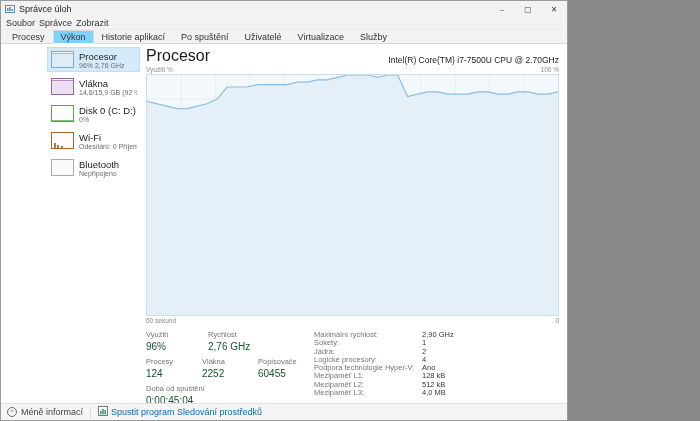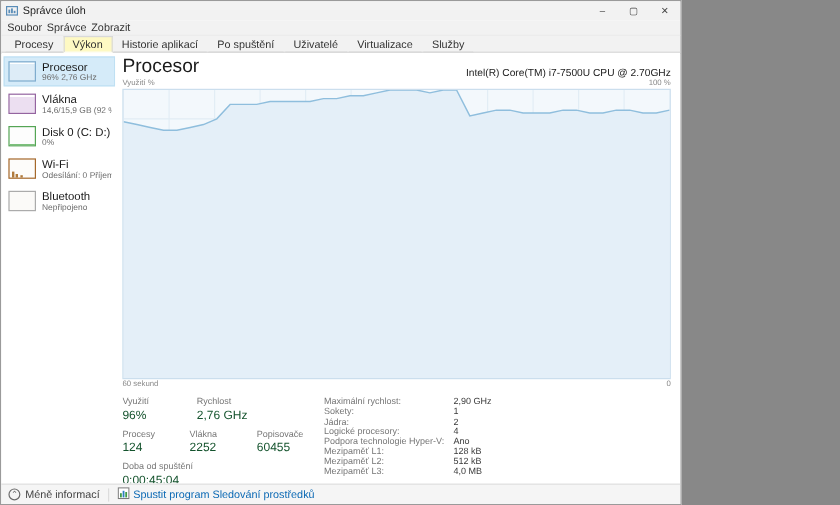--- a/index.html
+++ b/index.html
@@ -31,24 +31,24 @@
   .tabbar {
     height: 14px; background: #f2f2f2; display: flex; align-items: flex-end;
     padding-left: 3px; font-size: 9px; color: #333;
     border-bottom: 1px solid #d9d9d9;
   }
   .tab {
     padding: 1px 7px 1px 7px; margin-bottom: -1px; border: 1px solid transparent;
     border-bottom: 1px solid #d9d9d9; white-space: nowrap;
   }
   .tab.selected {
-    background: #fef9c3; border-color: #d9d9d9; border-bottom-color: #fff;
-  }
-  
-  .app-body { position: absolute; top: 44px; left: 0; right: 0; bottom: 17px; background: #fff; display: flex; }
+    background: #7dd3fc; border-color: #d9d9d9; border-bottom-color: #fff;
+  }
+  
+  .app-body { position: absolute; top: 44px; left: 0; right: 0; bottom: 17px; background: #fff; display: flex; padding-left: 44px; }
   
   .sidebar { width: 95px; padding: 2px 0 0 2px; flex: none; overflow: hidden; }
   .side-item {
     display: flex; align-items: flex-start; padding: 3px 2px 3px 3px; margin-bottom: 2px;
     border: 1px solid transparent; cursor: default; height: 25px;
   }
   .side-item.selected { background: #d5ebf9; border-color: #bfe0f3; }
   .thumb { width: 23px; height: 17px; background: #fff; border: 1px solid #999; margin-right: 5px; flex: none; position: relative; }
   .thumb.cpu  { border-color: #7facce; background: linear-gradient(to bottom, #ffffff 8%, #90bedd 8%, #90bedd 11%, #ddecf7 11%); }
   .thumb.mem  { border-color: #9464a0; background: linear-gradient(to bottom, #ffffff 10%, #b88cc4 10%, #b88cc4 14%, #ecdff1 14%); }

